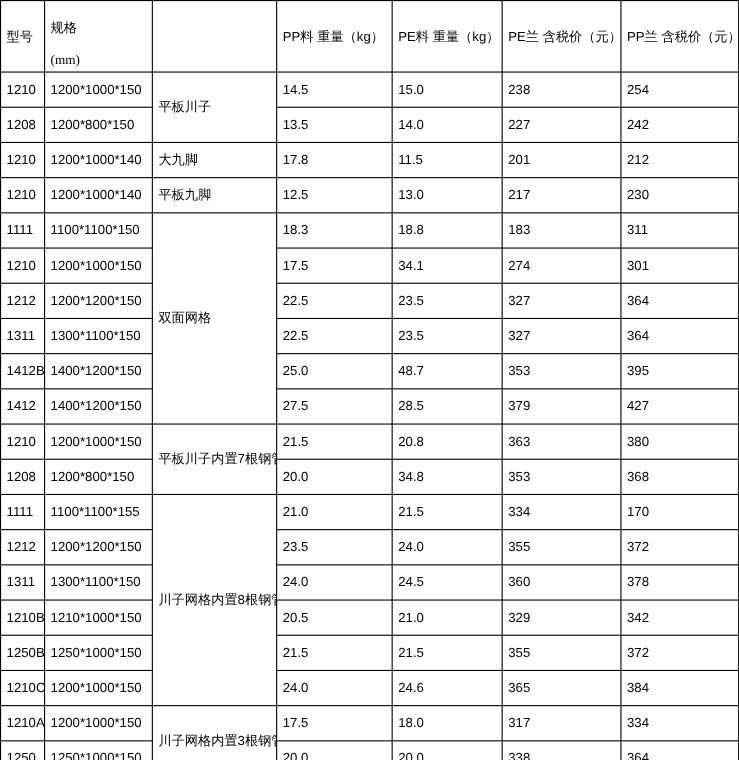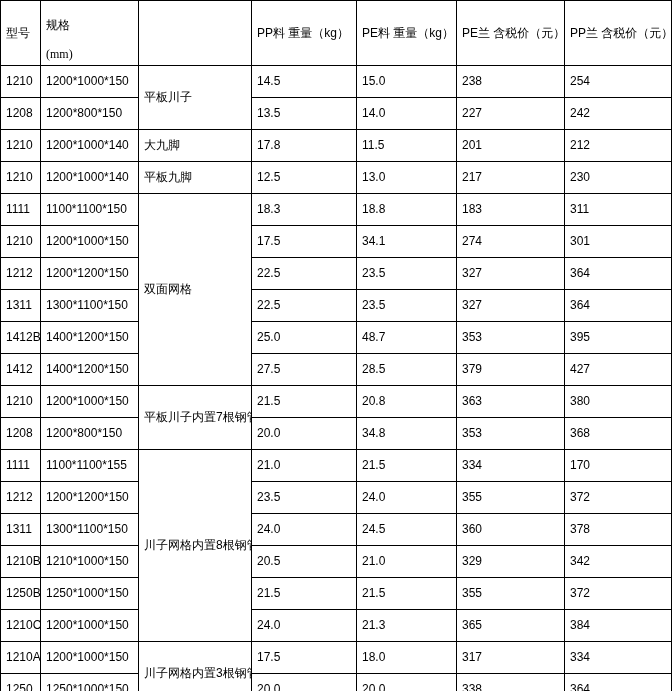--- a/index.html
+++ b/index.html
@@ -238,21 +238,21 @@
           <td>1250*1000*150</td>
           <td>21.5</td>
           <td>21.5</td>
           <td>355</td>
           <td>372</td>
         </tr>
         <tr class="row-h">
           <td>1210C</td>
           <td>1200*1000*150</td>
           <td>24.0</td>
-          <td>21.3</td>
+          <td>24.6</td>
           <td>365</td>
           <td>384</td>
         </tr>
         <tr class="row-h">
           <td>1210A</td>
           <td>1200*1000*150</td>
           <td class="group-cell" rowspan="2">川子网格内置3根钢管</td>
           <td>17.5</td>
           <td>18.0</td>
           <td>317</td>

